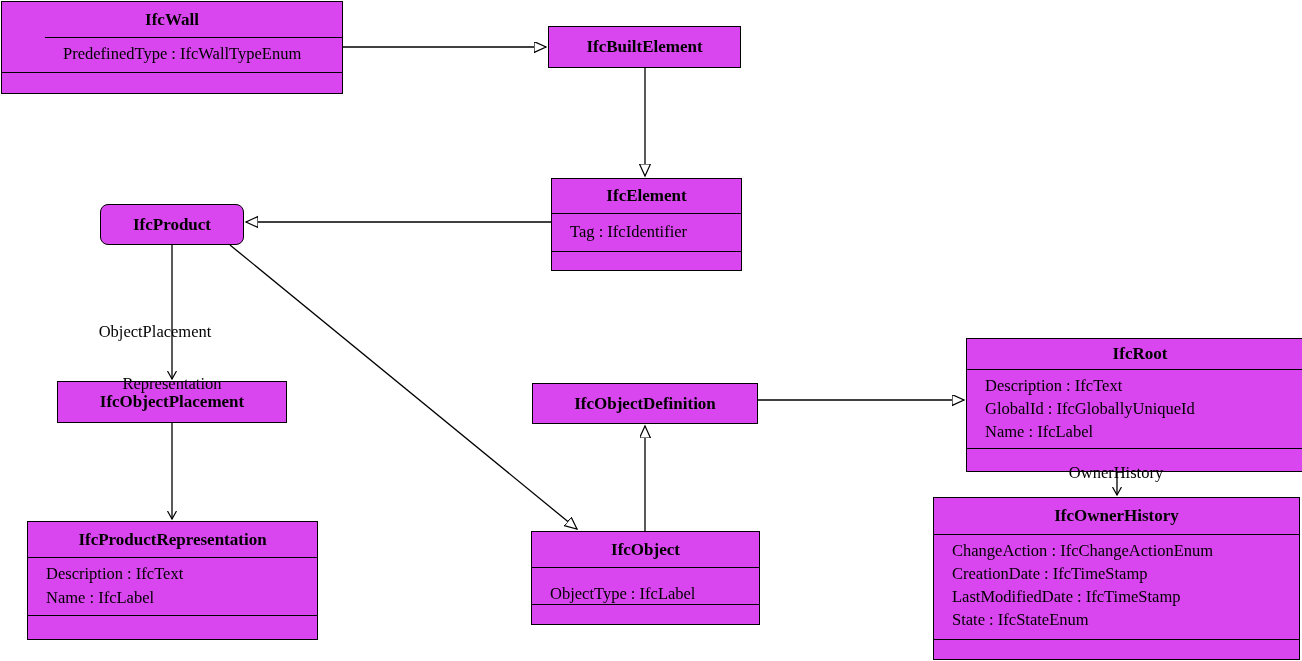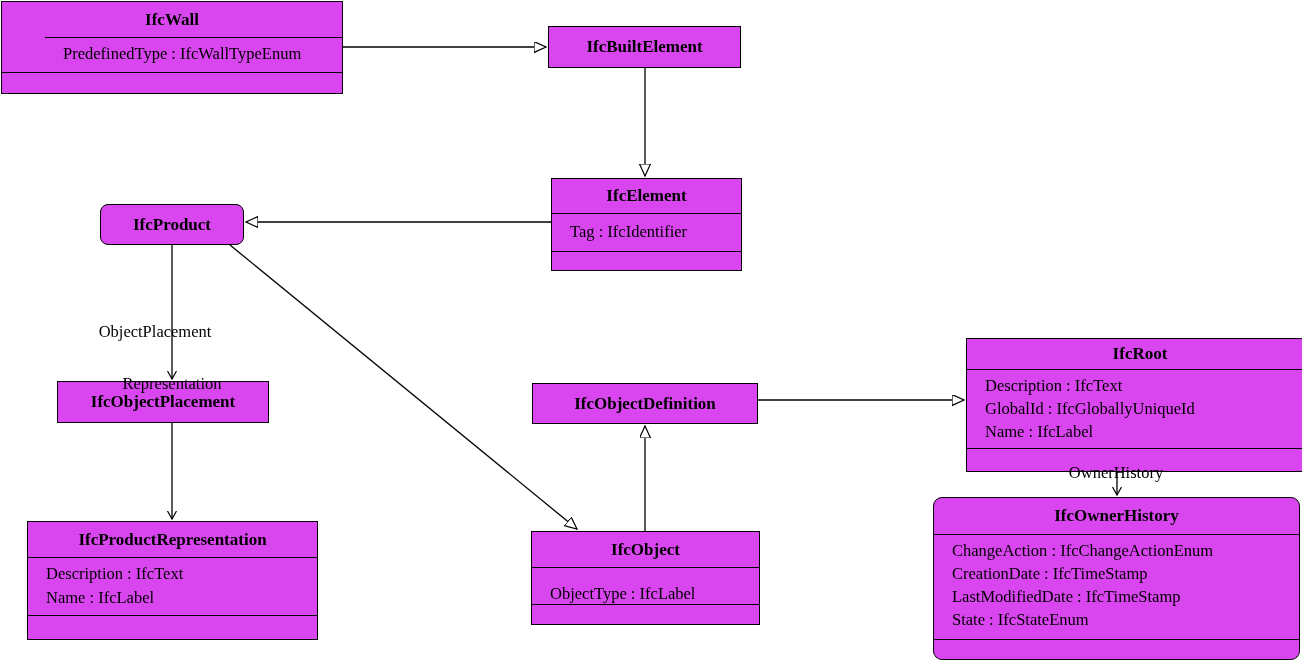--- a/index.html
+++ b/index.html
@@ -104,21 +104,21 @@
     <div class="uml-attrs" style="height:38px; padding-top:6px;">
       <div>Tag : IfcIdentifier</div>
     </div>
     <div class="uml-empty"></div>
   </div>
 
   <div class="uml-class single" style="left:100px; top:204px; width:144px; height:41px;border-radius:8px;">
     <div class="uml-title">IfcProduct</div>
   </div>
 
-  <div class="uml-class single" style="left:57px; top:381px; width:212px; height:42px;">
+  <div class="uml-class single" style="left:57px; top:381px; width:230px; height:42px;">
     <div class="uml-title">IfcObjectPlacement</div>
   </div>
 
   <div class="uml-class" style="left:27px; top:521px; width:291px; height:119px;">
     <div class="uml-title" style="height:35px;font-family:Liberation Serif, serif;">IfcProductRepresentation</div>
     <div class="uml-attrs" style="height:58px;">
       <div>Description : IfcText</div>
       <div>Name : IfcLabel</div>
     </div>
     <div class="uml-empty"></div>
@@ -139,21 +139,21 @@
   <div class="uml-class" style="left:966px; top:338px; width:348px; height:134px;">
     <div class="uml-title" style="height:30px;">IfcRoot</div>
     <div class="uml-attrs" style="height:79px; line-height:23px;">
       <div>Description : IfcText</div>
       <div>GlobalId : IfcGloballyUniqueId</div>
       <div>Name : IfcLabel</div>
     </div>
     <div class="uml-empty"></div>
   </div>
 
-  <div class="uml-class" style="left:933px; top:497px; width:367px; height:163px;border-radius:9px;">
+  <div class="uml-class" style="left:933px; top:497px; width:367px; height:163px;">
     <div class="uml-title" style="height:36px;">IfcOwnerHistory</div>
     <div class="uml-attrs" style="height:105px; line-height:23px;">
       <div>ChangeAction : IfcChangeActionEnum</div>
       <div>CreationDate : IfcTimeStamp</div>
       <div>LastModifiedDate : IfcTimeStamp</div>
       <div>State : IfcStateEnum</div>
     </div>
     <div class="uml-empty"></div>
   </div>
 

